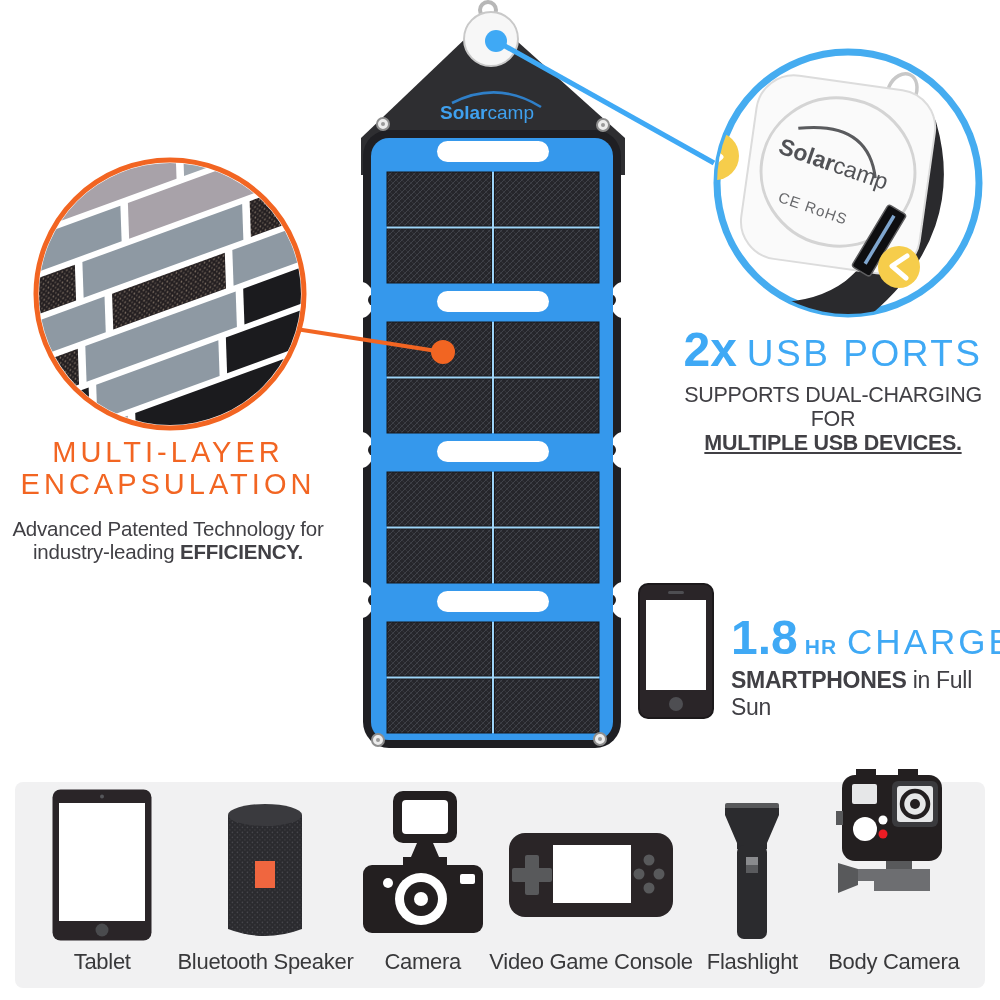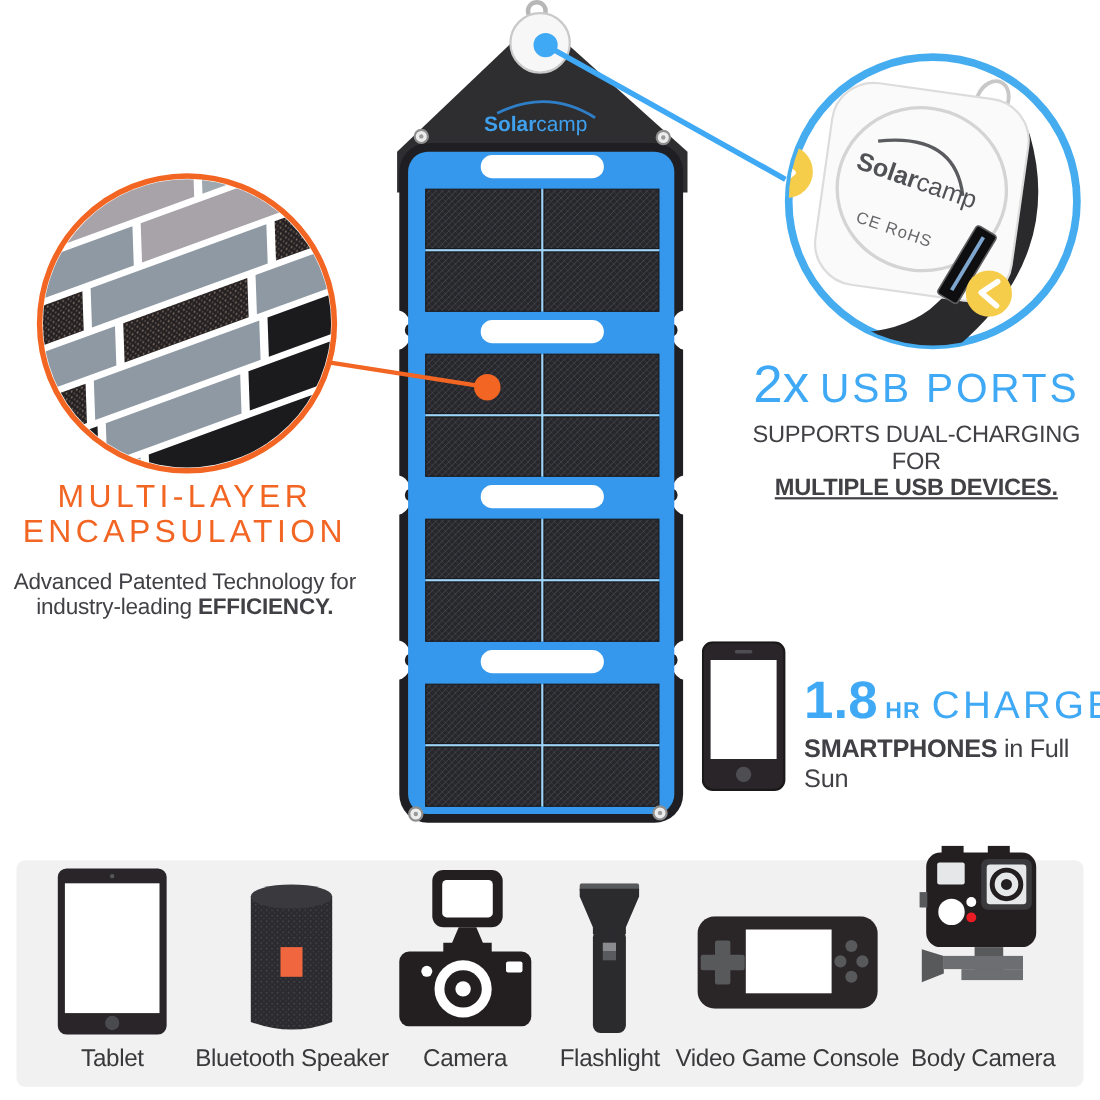--- a/index.html
+++ b/index.html
@@ -9,21 +9,21 @@
   svg{display:block;}
 
   
   .enc-block{left:0;top:436px;width:336px;text-align:center;}
   .enc-title{color:#F26522;font-size:29px;font-weight:400;letter-spacing:4px;line-height:1.12;}
   .enc-desc{margin-top:16px;color:#414045;font-size:20.5px;line-height:1.14;letter-spacing:-0.2px;}
   .enc-desc b{font-weight:700;}
 
   .usb-block{left:660px;top:322px;width:346px;text-align:center;}
   .usb-title{color:#3FA9F5;display:flex;align-items:baseline;justify-content:center;gap:10px;}
-  .usb-count{font-size:48px;font-weight:400;letter-spacing:0;}
+  .usb-count{font-size:48px;font-weight:700;letter-spacing:0;}
   .usb-ports{font-size:37px;font-weight:400;letter-spacing:2.5px;}
   .usb-desc{margin-top:6px;color:#414045;font-size:21.5px;line-height:1.12;letter-spacing:-0.3px;}
   .usb-desc b{font-weight:700;text-decoration:underline;}
 
   .charge-block{left:731px;top:610px;width:270px;}
   .charge-row{display:flex;align-items:baseline;color:#3FA9F5;}
   .charge-value{font-size:48px;font-weight:700;}
   .charge-unit{font-size:21px;font-weight:700;margin-left:7px;letter-spacing:1px;}
   .charge-title{font-size:35px;font-weight:400;letter-spacing:3px;margin-left:10px;}
   .charge-desc{margin-top:2px;color:#414045;font-size:23px;letter-spacing:-0.3px;}
@@ -292,47 +292,47 @@
           <circle cx="60" cy="108" r="26" fill="#fff"></circle>
           <circle cx="60" cy="108" r="17" fill="#231F20"></circle>
           <circle cx="60" cy="108" r="7" fill="#fff"></circle>
           <circle cx="27" cy="92" r="5" fill="#fff"></circle>
           <rect x="99" y="83" width="15" height="10" rx="2" fill="#fff"></rect>
         </svg>
       </div>
       <div class="device-label">Camera</div>
     </div>
 
-    <div class="device-col" style="width:126px;">
-      <div class="device-art">
-        <svg width="58" height="138" viewBox="0 0 58 138">
-          <rect x="2" y="0" width="54" height="8" rx="2" fill="#58595B"></rect>
-          <path d="M2 5 H56 V12 L44 40 V46 H14 V40 L2 12 Z" fill="#2B2B2E"></path>
-          <rect x="14" y="42" width="30" height="94" rx="7" fill="#2B2B2E"></rect>
-          <rect x="23" y="54" width="12" height="8" fill="#8A8B8E"></rect>
-          <rect x="23" y="62" width="12" height="8" fill="#5A5B5E"></rect>
-        </svg>
-      </div>
-      <div class="device-label">Flashlight</div>
-    </div>
-
     <div class="device-col" style="width:198px;">
       <div class="device-art" style="margin-bottom:24px;">
         <svg width="164" height="84" viewBox="0 0 164 84">
           <rect x="0" y="0" width="164" height="84" rx="16" fill="#2A2527"></rect>
           <rect x="44" y="12" width="78" height="58" fill="#fff"></rect>
           <rect x="16" y="22" width="14" height="40" rx="2" fill="#58595B"></rect>
           <rect x="3" y="35" width="40" height="14" rx="2" fill="#58595B"></rect>
           <circle cx="140" cy="27" r="5.5" fill="#58595B"></circle>
           <circle cx="130" cy="41" r="5.5" fill="#58595B"></circle>
           <circle cx="150" cy="41" r="5.5" fill="#58595B"></circle>
           <circle cx="140" cy="55" r="5.5" fill="#58595B"></circle>
         </svg>
       </div>
       <div class="device-label">Video Game Console</div>
+    </div>
+
+    <div class="device-col" style="width:126px;">
+      <div class="device-art">
+        <svg width="58" height="138" viewBox="0 0 58 138">
+          <rect x="2" y="0" width="54" height="8" rx="2" fill="#58595B"></rect>
+          <path d="M2 5 H56 V12 L44 40 V46 H14 V40 L2 12 Z" fill="#2B2B2E"></path>
+          <rect x="14" y="42" width="30" height="94" rx="7" fill="#2B2B2E"></rect>
+          <rect x="23" y="54" width="12" height="8" fill="#8A8B8E"></rect>
+          <rect x="23" y="62" width="12" height="8" fill="#5A5B5E"></rect>
+        </svg>
+      </div>
+      <div class="device-label">Flashlight</div>
     </div>
 
     <div class="device-col" style="width:160px;gap:36px;">
       <div class="device-art" style="margin-bottom:8px;">
         <svg width="120" height="130" viewBox="0 0 120 130">
           <rect x="22" y="2" width="20" height="10" fill="#231F20"></rect>
           <rect x="64" y="2" width="20" height="10" fill="#231F20"></rect>
           <rect x="8" y="8" width="100" height="86" rx="13" fill="#231F20"></rect>
           <rect x="2" y="44" width="7" height="14" fill="#58595B"></rect>
           <rect x="58" y="14" width="46" height="46" rx="6" fill="#3A3A3D"></rect>

